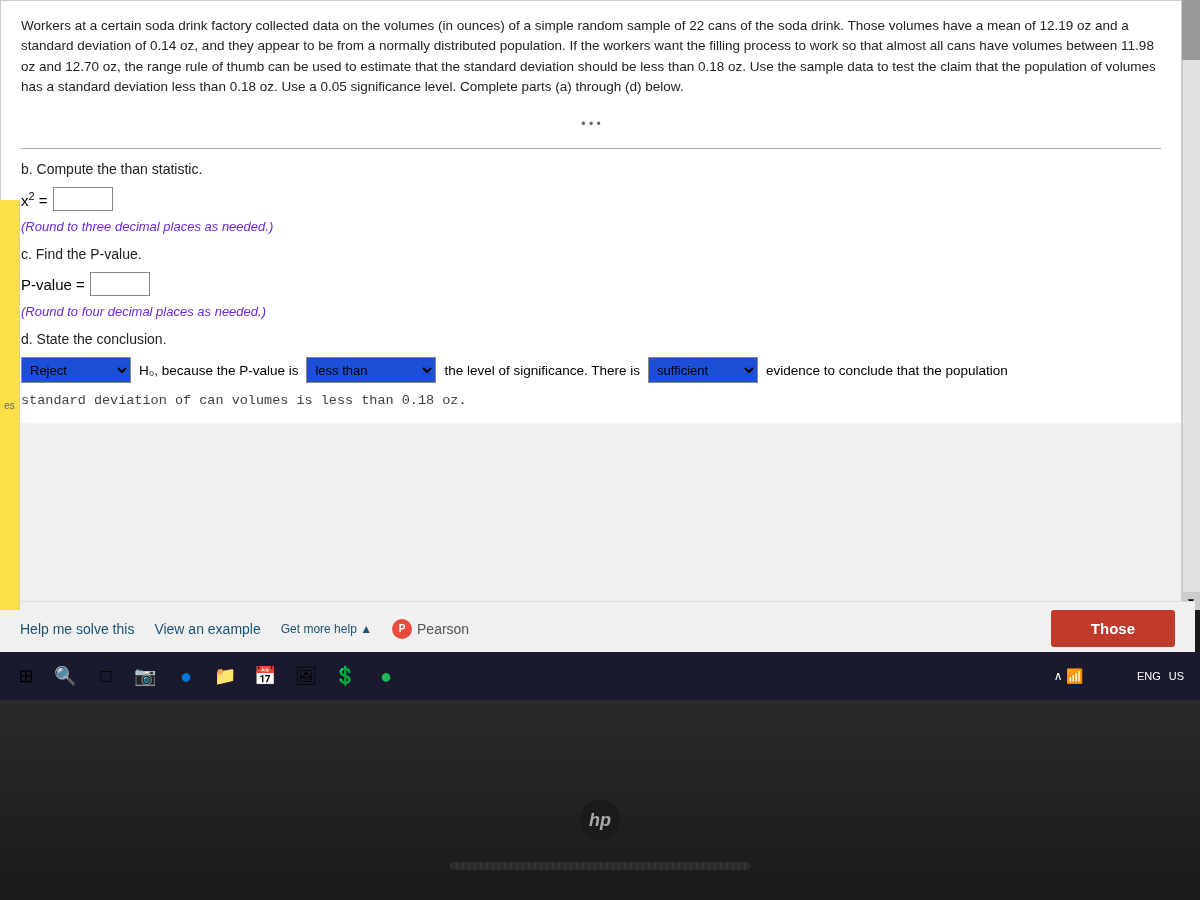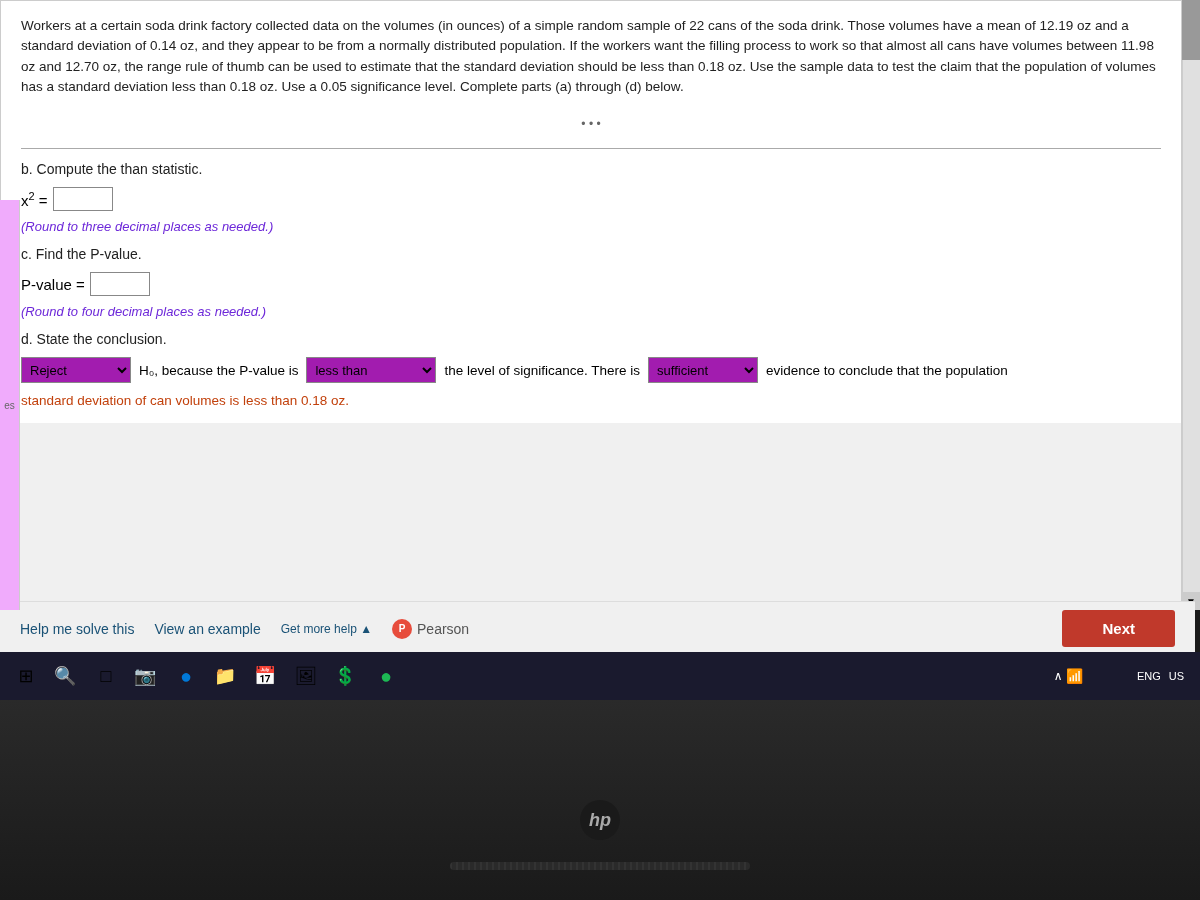--- a/index.html
+++ b/index.html
@@ -115,21 +115,21 @@
       align-items: center;
       gap: 8px;
       flex-wrap: wrap;
       margin: 10px 0;
       font-size: 13.5px;
     }
 
     .dropdown-select {
       height: 26px;
       border: 1px solid #888;
-      background: #a21caf;
+      background: #1d4ed8;
       font-size: 13px;
       padding: 0 4px;
     }
 
     .dropdown-select.medium {
       width: 130px;
     }
 
     .dropdown-select.small {
       width: 110px;
@@ -256,21 +256,21 @@
       font-weight: bold;
       font-style: italic;
     }
 
     .side-label {
       position: absolute;
       left: 0;
       top: 200px;
       bottom: 290px;
       width: 20px;
-      background: #f0abfc;
+      background: #fde047;
       display: flex;
       align-items: center;
       justify-content: center;
       font-size: 10px;
       color: #666;
       border-right: 1px solid #ccc;
     }
 
     .center-dots {
       text-align: center;
@@ -308,22 +308,23 @@
       background: #f0f0f0;
       position: absolute;
       bottom: 245px;
       left: 0;
       right: 5px;
       border-top: 1px solid #ddd;
     }
 
     .conclusion-line2 {
       font-size: 13.5px;
-      color: #c2410c;
+      color: #404040;
       margin-top: 4px;
+      font-family: Liberation Mono, monospace;
     }
   </style>
 </head>
 <body>
 
 <div class="main-panel">
   <div class="content-area">
 
     <p class="problem-text">Workers at a certain soda drink factory collected data on the volumes (in ounces) of a simple random sample of 22 cans of the soda drink. Those volumes have a mean of 12.19 oz and a standard deviation of 0.14 oz, and they appear to be from a normally distributed population. If the workers want the filling process to work so that almost all cans have volumes between 11.98 oz and 12.70 oz, the range rule of thumb can be used to estimate that the standard deviation should be less than 0.18 oz. Use the sample data to test the claim that the population of volumes has a standard deviation less than 0.18 oz. Use a 0.05 significance level. Complete parts (a) through (d) below.</p>
 
@@ -380,21 +381,21 @@
 <div class="bottom-row">
   <div class="help-links">
     <a class="help-link">Help me solve this</a>
     <a class="help-link">View an example</a>
     <a class="get-more-help">Get more help ▲</a>
     <div class="pearson-logo">
       <div class="pearson-circle">P</div>
       <span>Pearson</span>
     </div>
   </div>
-  <button class="next-btn">Next</button>
+  <button class="next-btn">Those</button>
 </div>
 
 <div class="taskbar">
   <div class="taskbar-icon taskbar-start">⊞</div>
   <div class="taskbar-icon">🔍</div>
   <div class="taskbar-icon">□</div>
   <div class="taskbar-icon">📷</div>
   <div class="taskbar-icon" style="color:#0078d7; font-size:20px;">●</div>
   <div class="taskbar-icon">📁</div>
   <div class="taskbar-icon">📅</div>

